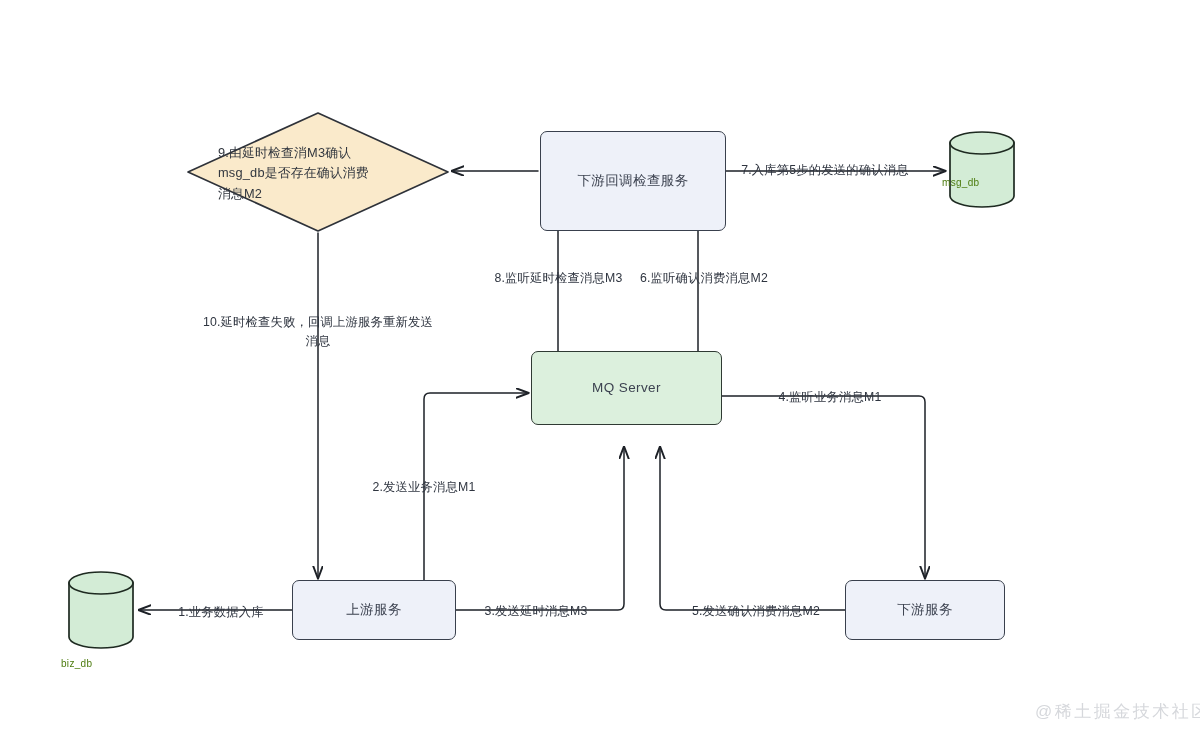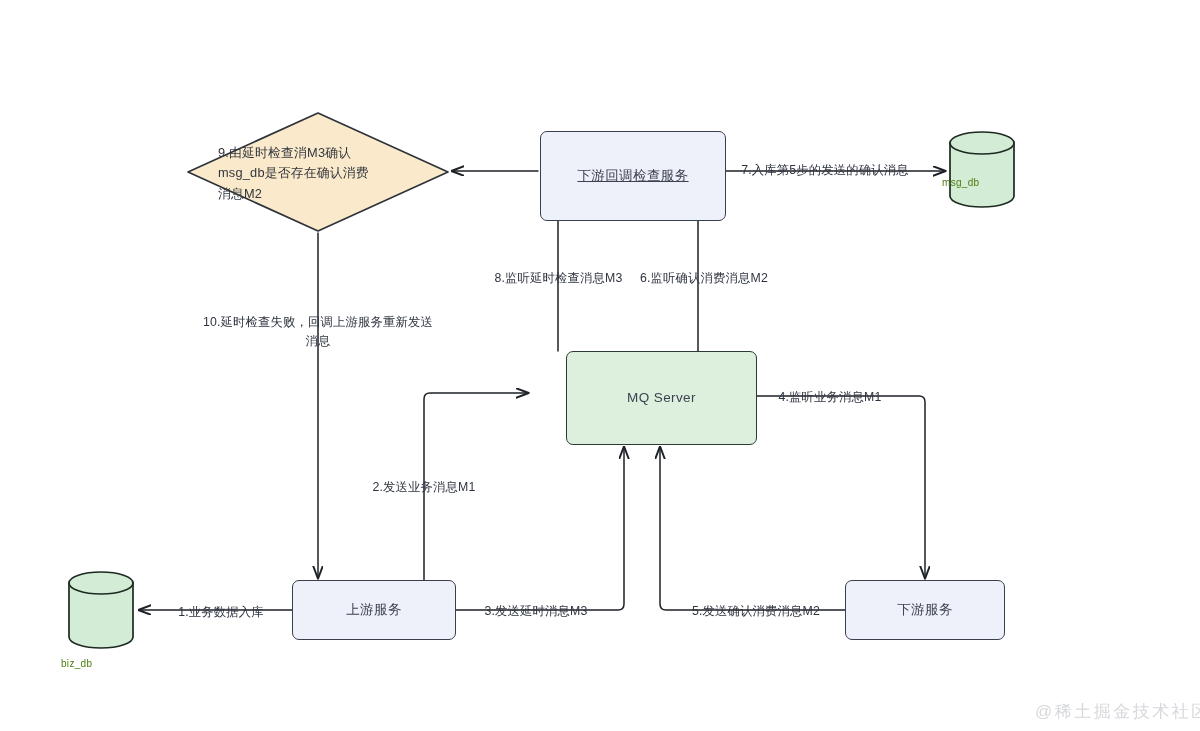--- a/index.html
+++ b/index.html
@@ -121,25 +121,25 @@
       <path d="M424,580 L424,399 Q424,393 430,393 L528,393" marker-end="url(#arrow)"></path>
 
       <path d="M456,610 L618,610 Q624,610 624,604 L624,447" marker-end="url(#arrow)"></path>
 
       <path d="M722,396 L919,396 Q925,396 925,402 L925,578" marker-end="url(#arrow)"></path>
 
       <path d="M845,610 L666,610 Q660,610 660,604 L660,447" marker-end="url(#arrow)"></path>
     </g>
   </svg>
 
-  <div class="node-box node-blue" style="left:540px; top:131px; width:186px; height:90px;text-decoration:underline;">
+  <div class="node-box node-blue" style="left:540px; top:131px; width:186px; height:100px;">
     <span>下游回调检查服务</span>
   </div>
 
-  <div class="node-box node-green" style="left:531px; top:351px; width:191px; height:94px;margin-left:35px;">
+  <div class="node-box node-green" style="left:531px; top:351px; width:191px; height:74px;">
     <span>MQ Server</span>
   </div>
 
   <div class="node-box node-blue" style="left:845px; top:580px; width:160px; height:60px;">
     <span>下游服务</span>
   </div>
 
   <div class="node-box node-blue" style="left:292px; top:580px; width:164px; height:60px;">
     <span>上游服务</span>
   </div>

